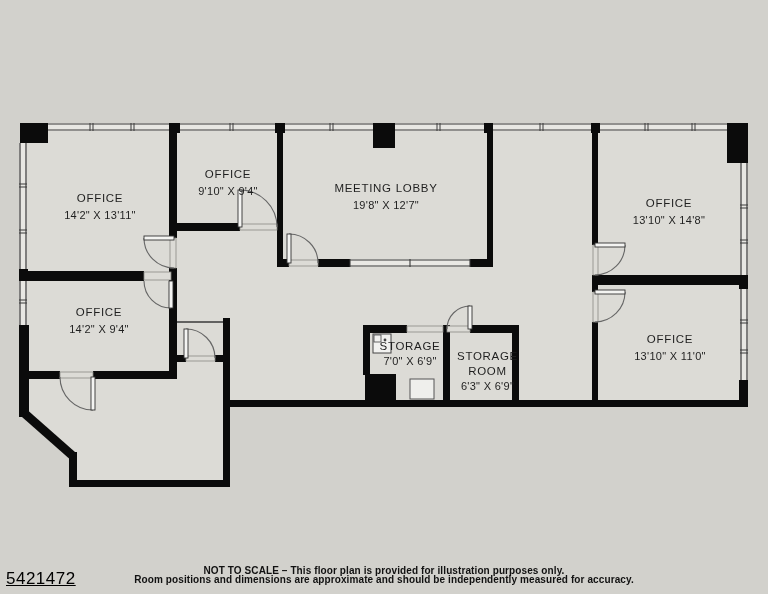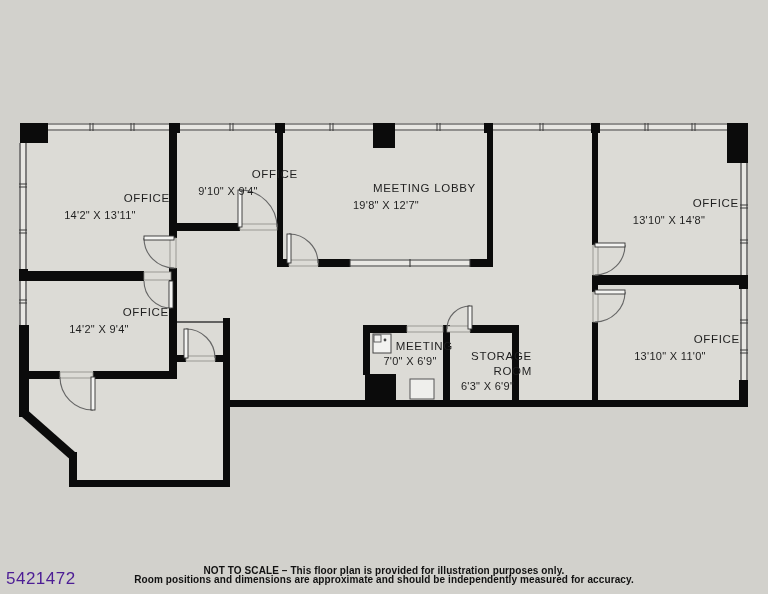--- a/index.html
+++ b/index.html
@@ -1,26 +1,26 @@
 <!DOCTYPE html>
 <html><head>
 <meta charset="utf-8">
 <style>
   html,body{margin:0;padding:0;}
   body{background:#d2d1cc;font-family:"Liberation Sans", sans-serif;}
   .stage{position:relative;width:768px;height:594px;background:#d2d1cc;overflow:hidden;}
   .plan-svg{position:absolute;left:0;top:0;}
   .room-label{position:absolute;text-align:center;color:#1f1f1f;}
-  .room-name{font-size:11.5px;letter-spacing:0.7px;line-height:17px;white-space:pre-line;text-align:right;}
+  .room-name{font-size:11.5px;letter-spacing:0.7px;line-height:17px;white-space:pre-line;}
   .room-dims{font-size:11px;letter-spacing:0.3px;line-height:17px;}
   .room-label.compact .room-name{line-height:15px;}
   .room-label.compact .room-dims{line-height:15px;}
   .footer{position:absolute;left:0;top:567px;width:768px;text-align:center;color:#111;
           font-size:10px;font-weight:bold;line-height:8.6px;letter-spacing:0.1px;}
-  .plan-number{position:absolute;left:6px;top:569px;font-size:17px;color:#4c1d95;letter-spacing:0.5px;}
+  .plan-number{position:absolute;left:6px;top:569px;font-size:17px;color:#000000;letter-spacing:0.5px;text-decoration:underline;}
 </style>
 </head>
 <body>
 
 <div class="stage">
 
   <svg class="plan-svg" width="768" height="594" viewBox="0 0 768 594">
 
     <g>
       <polygon points="24,127 744,127 744,404 229,404 229,483 72,483 72,455 26,412" fill="#dcdbd6"></polygon>
@@ -191,21 +191,21 @@
   </div>
   <div class="room-label" style="left:599px;top:195px;width:140px;">
     <div class="room-name">OFFICE</div>
     <div class="room-dims">13'10" X 14'8"</div>
   </div>
   <div class="room-label" style="left:29px;top:304px;width:140px;">
     <div class="room-name">OFFICE</div>
     <div class="room-dims">14'2" X 9'4"</div>
   </div>
   <div class="room-label compact" style="left:367px;top:339px;width:86px;">
-    <div class="room-name">MEETING</div>
+    <div class="room-name">STORAGE</div>
     <div class="room-dims">7'0" X 6'9"</div>
   </div>
   <div class="room-label compact" style="left:443px;top:349px;width:89px;">
     <div class="room-name">STORAGE ROOM</div>
     <div class="room-dims">6'3" X 6'9"</div>
   </div>
   <div class="room-label" style="left:600px;top:331px;width:140px;">
     <div class="room-name">OFFICE</div>
     <div class="room-dims">13'10" X 11'0"</div>
   </div>

